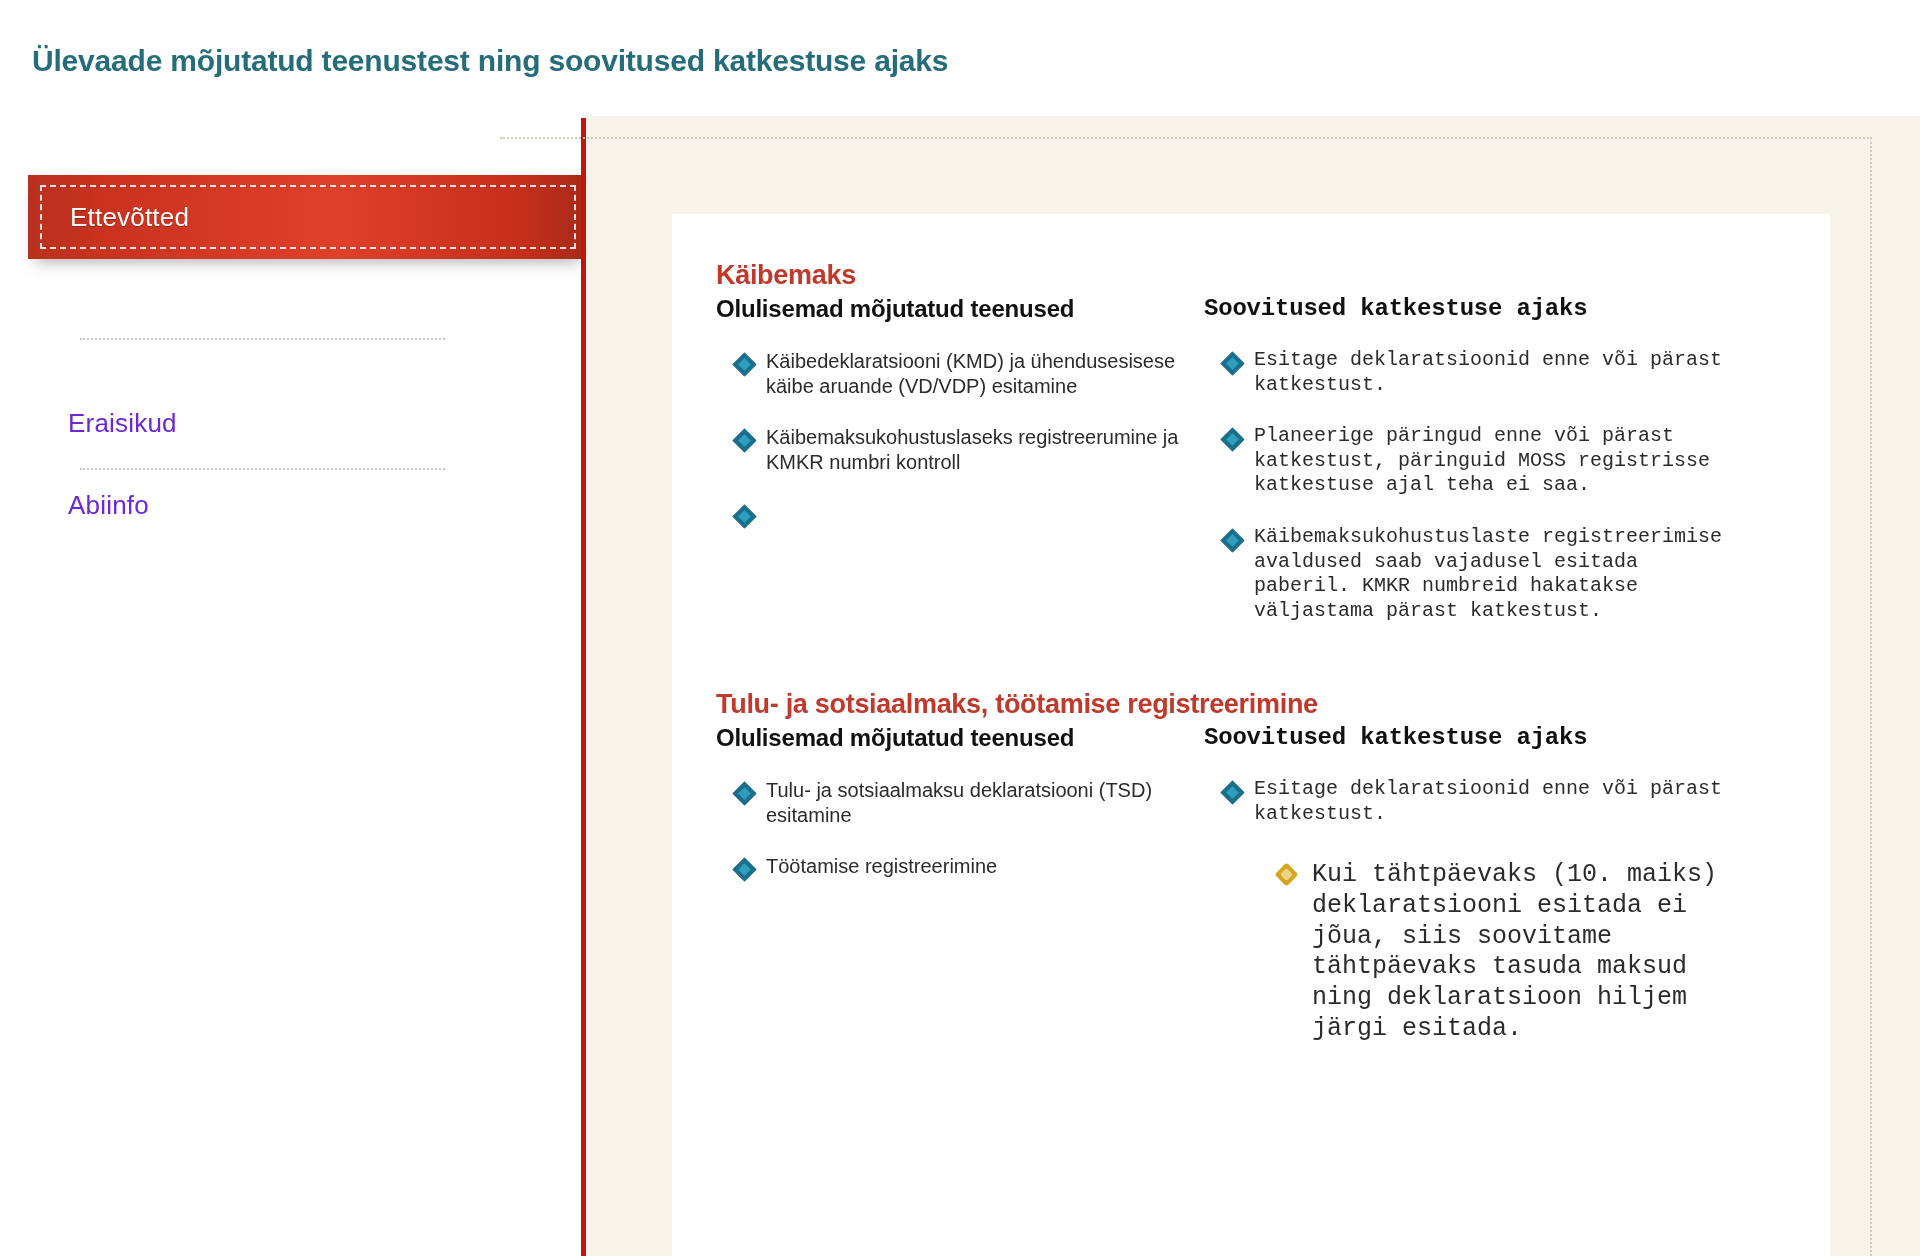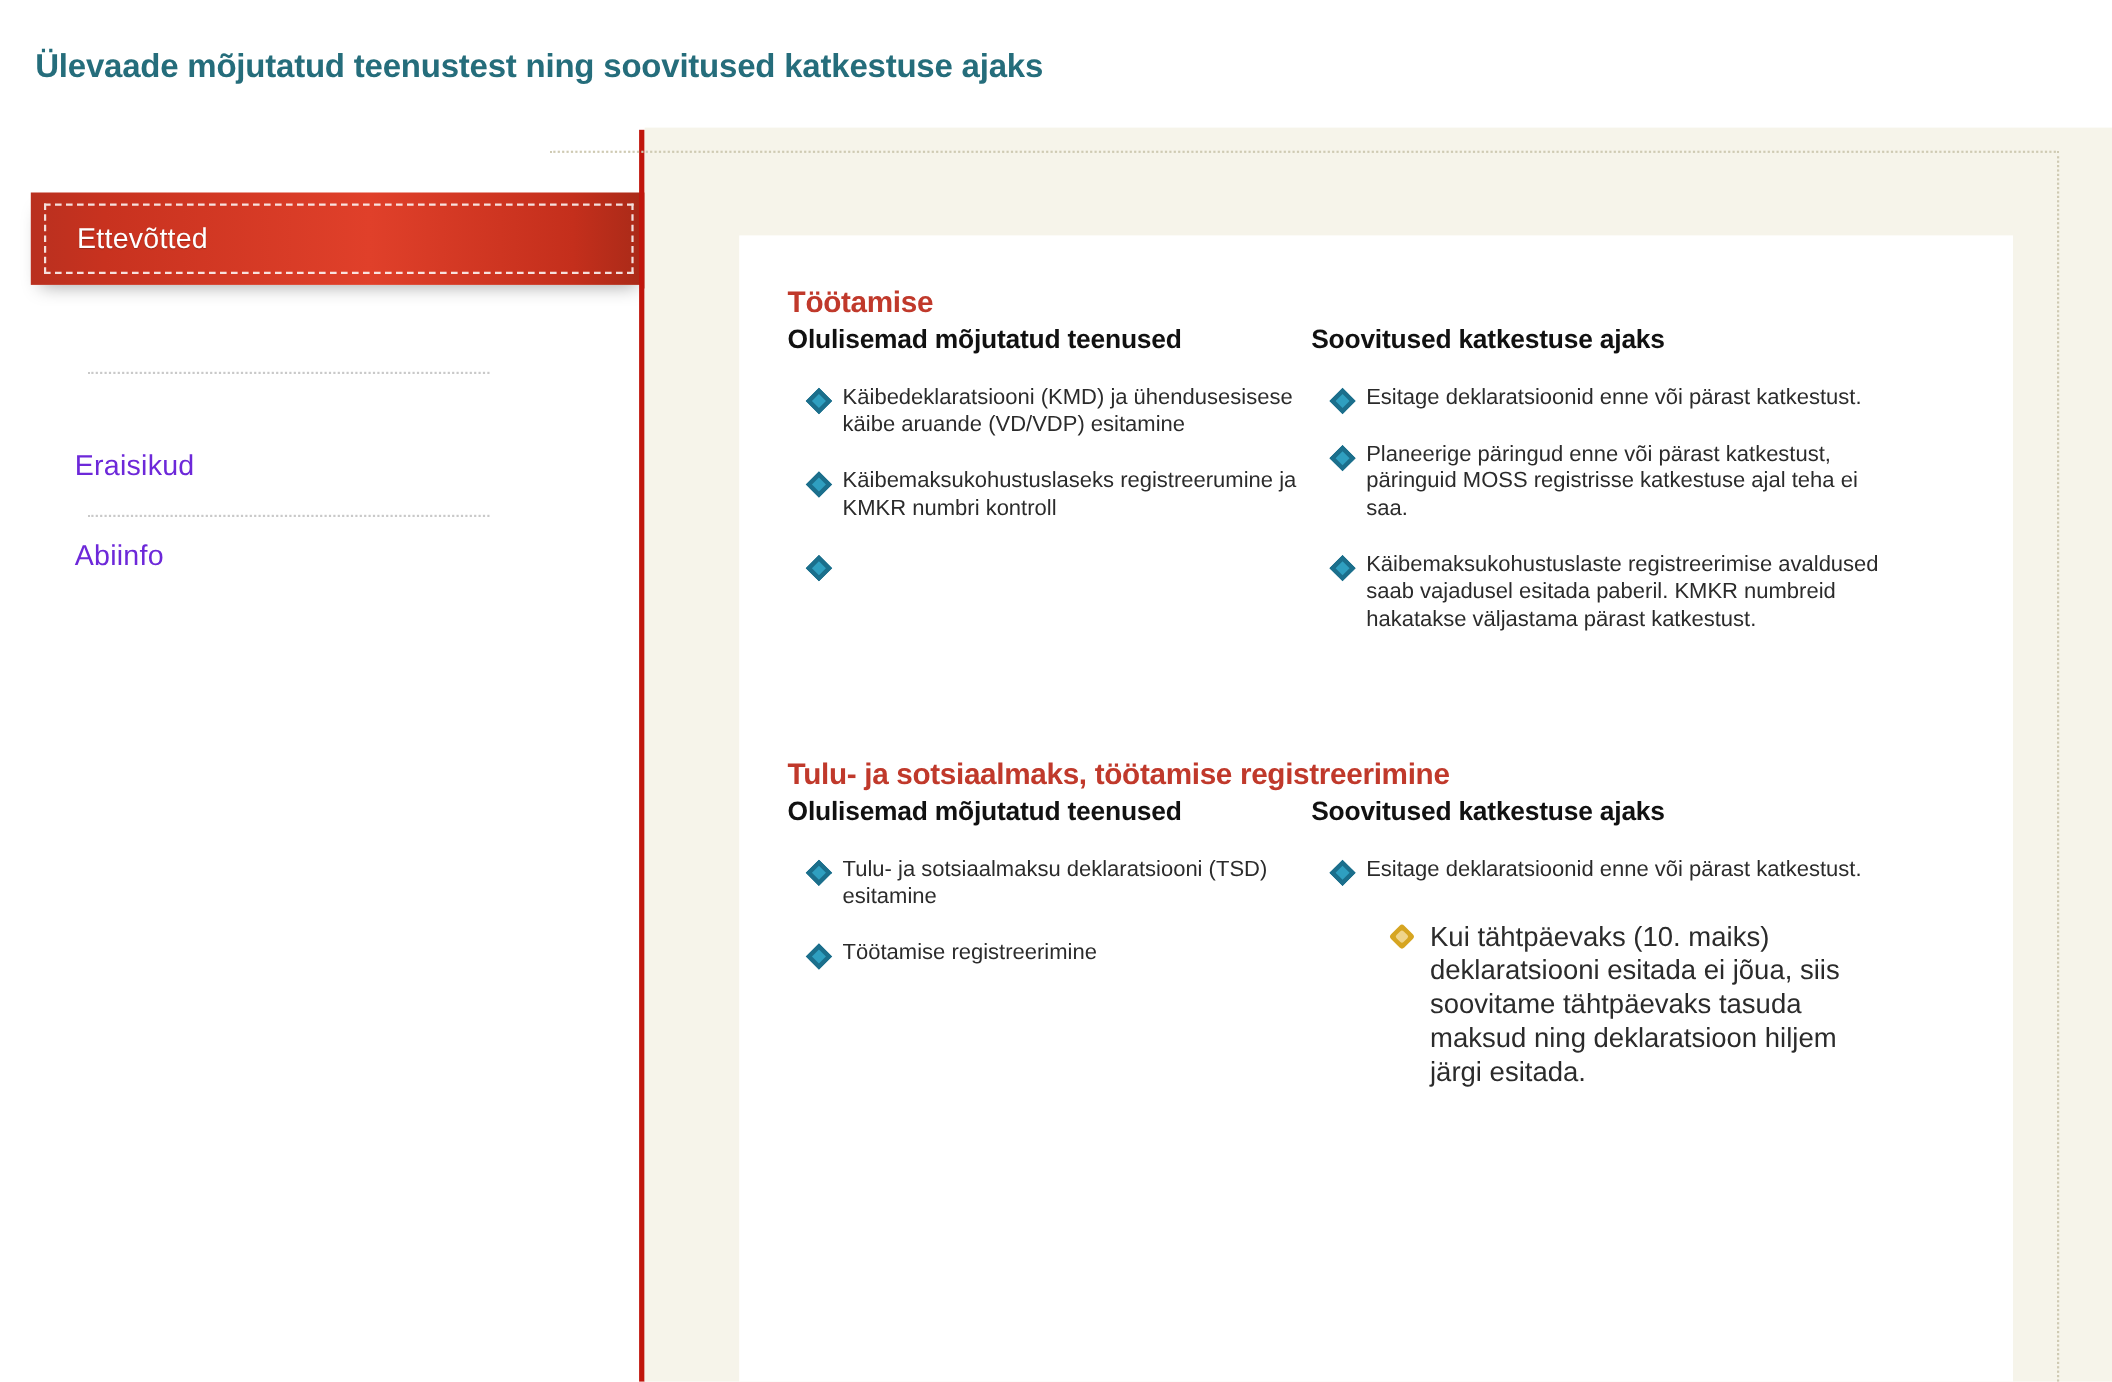--- a/index.html
+++ b/index.html
@@ -140,21 +140,21 @@
   }
 
   .cols{
     position:relative;
     display:flex;
   }
   .col{
     width:472px;
     position:relative;
   }
-  .col-right{ margin-left:4px; width:520px; }
+  .col-right{ margin-left:16px; width:520px;font-family:Liberation Mono, monospace; }
 
   .col-head{
     font-size:24px;
     font-weight:bold;
     color:#111111;
     letter-spacing:-0.2px;
     margin:0 0 26px 0;
     white-space:nowrap;
   }
 
@@ -243,21 +243,21 @@
 </div>
 
 <div class="red-rule"></div>
 
 <div class="content-outer"></div>
 <div class="content-dotted"></div>
 
 <div class="panel">
 
   <div class="section section-1">
-    <div class="section-title">Töötamise</div>
+    <div class="section-title">Käibemaks</div>
     <div class="cols">
 
       <div class="col">
         <div class="col-head">Olulisemad mõjutatud teenused</div>
         <ul class="bullets">
           <li><span class="dia"></span><span>Käibedeklaratsiooni (KMD) ja ühendusesisese käibe aruande (VD/VDP) esitamine</span></li>
           <li><span class="dia"></span><span>Käibemaksukohustuslaseks registreerumine ja KMKR numbri kontroll</span></li>
           <li><span class="dia"></span></li>
         </ul>
       </div>

